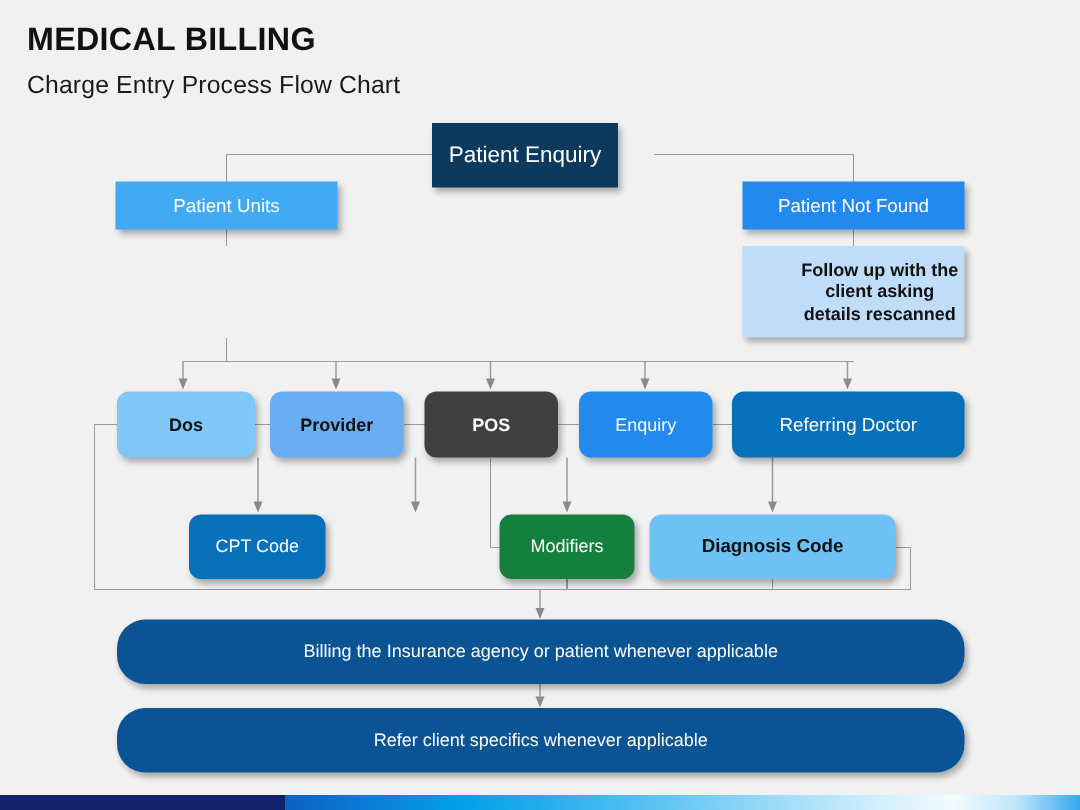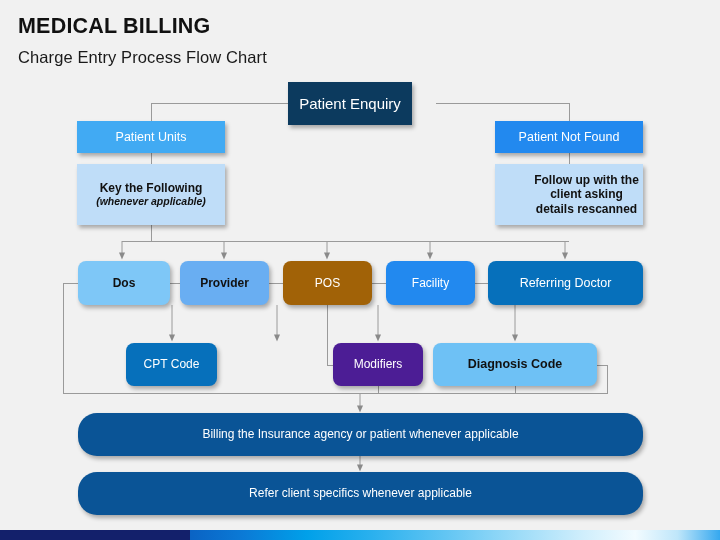--- a/index.html
+++ b/index.html
@@ -115,28 +115,28 @@
     font-size: 12px;
     font-weight: bold;
     border-radius: 0;
     padding-left: 35px;
   }
 
   
   .rnode { border-radius: 8px; }
   #n-dos      { left: 78px;  top: 261px; width: 92px;  height: 44px; background:#7ec7f7; color:#111; font-size:12px; font-weight:bold; }
   #n-provider { left: 180px; top: 261px; width: 89px;  height: 44px; background:#69aef2; color:#111; font-size:12px; font-weight:bold; }
-  #n-pos      { left: 283px; top: 261px; width: 89px;  height: 44px; background:#a16207; color:#fff; font-size:12px; }
+  #n-pos      { left: 283px; top: 261px; width: 89px;  height: 44px; background:#404040; color:#fff; font-size:12px;font-weight:bold; }
   #n-facility { left: 386px; top: 261px; width: 89px;  height: 44px; background:#2289ef; color:#fff; font-size:12px; }
   #n-refdoc   { left: 488px; top: 261px; width: 155px; height: 44px; background:#0670bb; color:#fff; font-size:12.5px; }
 
   
   #n-cpt   { left: 126px; top: 343px; width: 91px;  height: 43px; background:#0670bb; color:#fff; font-size:12px; }
   #n-units { left: 233px; top: 343px; width: 88px;  height: 43px; background:#2289ef; color:#fff; font-size:12px; }
-  #n-mod   { left: 333px; top: 343px; width: 90px;  height: 43px; background:#4c1d95; color:#fff; font-size:12px; }
+  #n-mod   { left: 333px; top: 343px; width: 90px;  height: 43px; background:#15803d; color:#fff; font-size:12px; }
   #n-diag  { left: 433px; top: 343px; width: 164px; height: 43px; background:#6ec1f5; color:#111; font-size:12.5px; font-weight:bold;align-items:center; }
 
   
   .bar {
     border-radius: 19px;
     background: #0b5495;
     background: #09549a;
     color: #ffffff;
     font-size: 12px;
   }
@@ -239,40 +239,36 @@
   </div>
 
   <div class="node" id="n-found">
     <span class="lbl">Patient Units</span>
   </div>
 
   <div class="node" id="n-notfound">
     <span class="lbl">Patient Not Found</span>
   </div>
 
-  <div class="node" id="n-key">
-    <span class="lbl">Key the Following</span>
-    <span class="sub">(whenever applicable)</span>
-  </div>
 
   <div class="node" id="n-followup">
     <span class="lbl">Follow up with the client asking details rescanned</span>
   </div>
 
   <div class="node rnode" id="n-dos">
     <span class="lbl">Dos</span>
   </div>
   <div class="node rnode" id="n-provider">
     <span class="lbl">Provider</span>
   </div>
   <div class="node rnode" id="n-pos">
     <span class="lbl">POS</span>
   </div>
   <div class="node rnode" id="n-facility">
-    <span class="lbl">Facility</span>
+    <span class="lbl">Enquiry</span>
   </div>
   <div class="node rnode" id="n-refdoc">
     <span class="lbl">Referring Doctor</span>
   </div>
 
   <div class="node rnode" id="n-cpt">
     <span class="lbl">CPT Code</span>
   </div>
   <div class="node rnode" id="n-mod">
     <span class="lbl">Modifiers</span>

